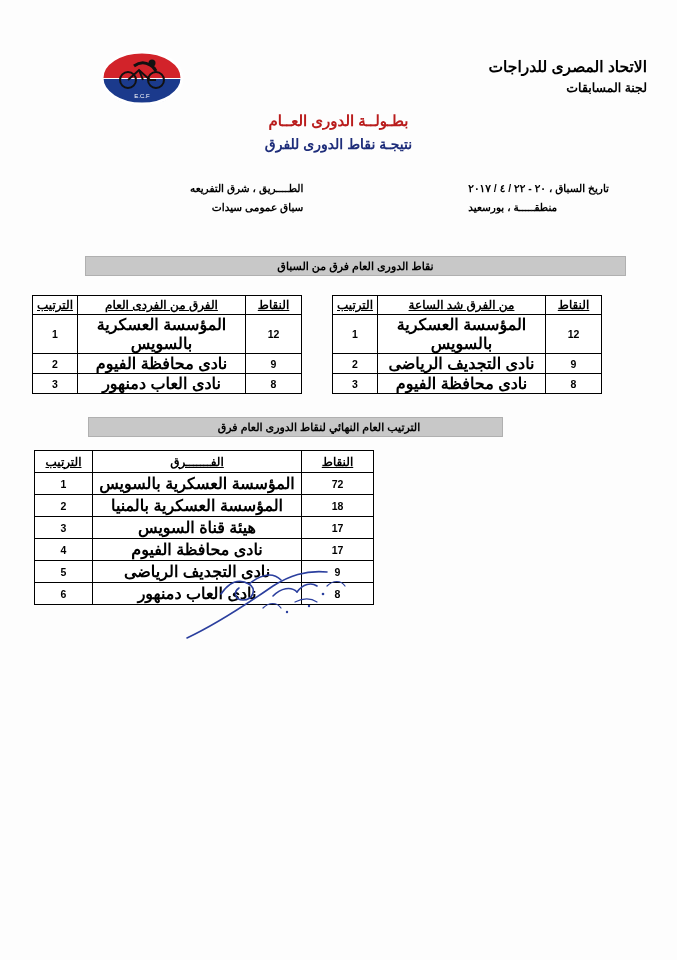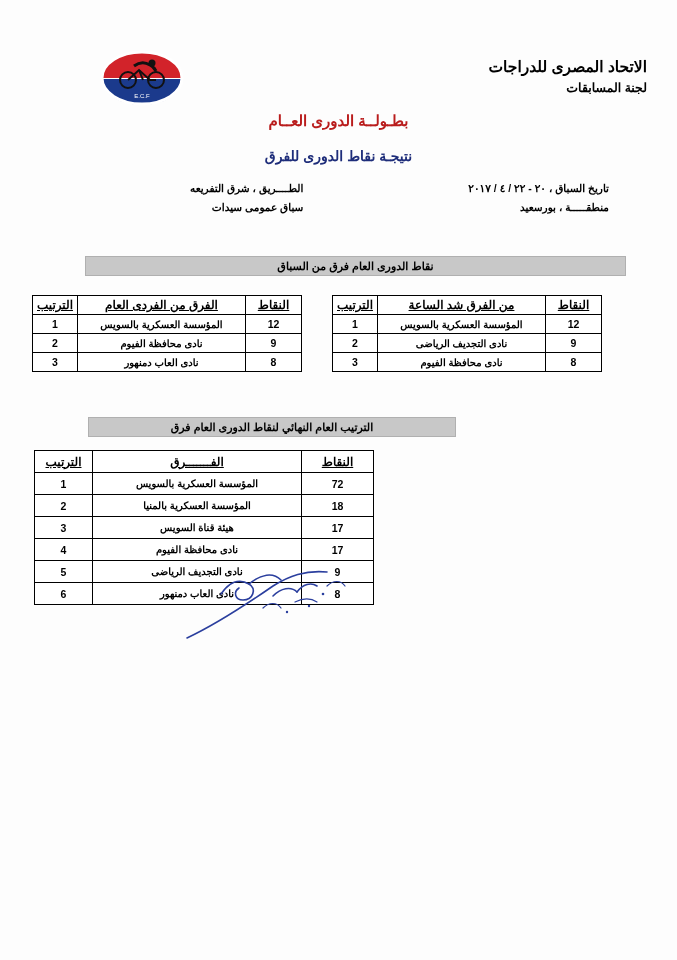--- a/index.html
+++ b/index.html
@@ -72,41 +72,41 @@
   .champ-title {
     font-size: 15px;
     font-weight: bold;
     color: #b91c1c;
     letter-spacing: 2px;
   }
   .champ-sub {
     font-size: 14px;
     font-weight: bold;
     color: #1e2d7a;
-    margin-top: 18px;
+    margin-top: 6px;
     letter-spacing: 1px;
   }
 
   
   .meta {
     position: absolute;
     top: 182px;
     left: 0;
     width: 677px;
     height: 40px;
     direction: rtl;
     font-size: 10.5px;
     font-weight: bold;
     color: #000;
   }
   .meta-right {
     position: absolute;
     right: 68px;
     top: 0;
-    text-align: right;
+    text-align: left;
   }
   .meta-left {
     position: absolute;
     left: 190px;
     top: 0;
     text-align: right;
   }
   .meta-row { margin-bottom: 7px; white-space: nowrap; }
 
   
@@ -124,20 +124,21 @@
   }
   #bar-race {
     top: 256px;
     left: 85px;
     width: 539px;
   }
   #bar-final {
     top: 417px;
     left: 88px;
     width: 366px;
+    padding-left: 47px;
   }
 
   
   table.res {
     border-collapse: collapse;
     position: absolute;
     direction: rtl;
     background: #fff;
   }
   table.res th, table.res td {
@@ -149,21 +150,21 @@
     color: #000;
     font-weight: bold;
     box-sizing: border-box;
   }
   table.res th {
     font-size: 12px;
     background: #fff;
     text-decoration: underline;
   }
   table.res td.team {
-    font-size: 10px;
+    font-size: 16px;
     font-weight: bold;
   }
   table.res td.rank, table.res th.rank { width: 44px; }
   table.res td.pts, table.res th.pts { width: 56px; }
 
   #table-general { top: 295px; right: 375px; width: 270px; }
   #table-sprint  { top: 295px; right: 75px;  width: 270px; }
   #table-final   { top: 450px; right: 303px; width: 340px; }
   #table-final td, #table-final th { height: 22px; }
   #table-final td.rank, #table-final th.rank { width: 58px; }

